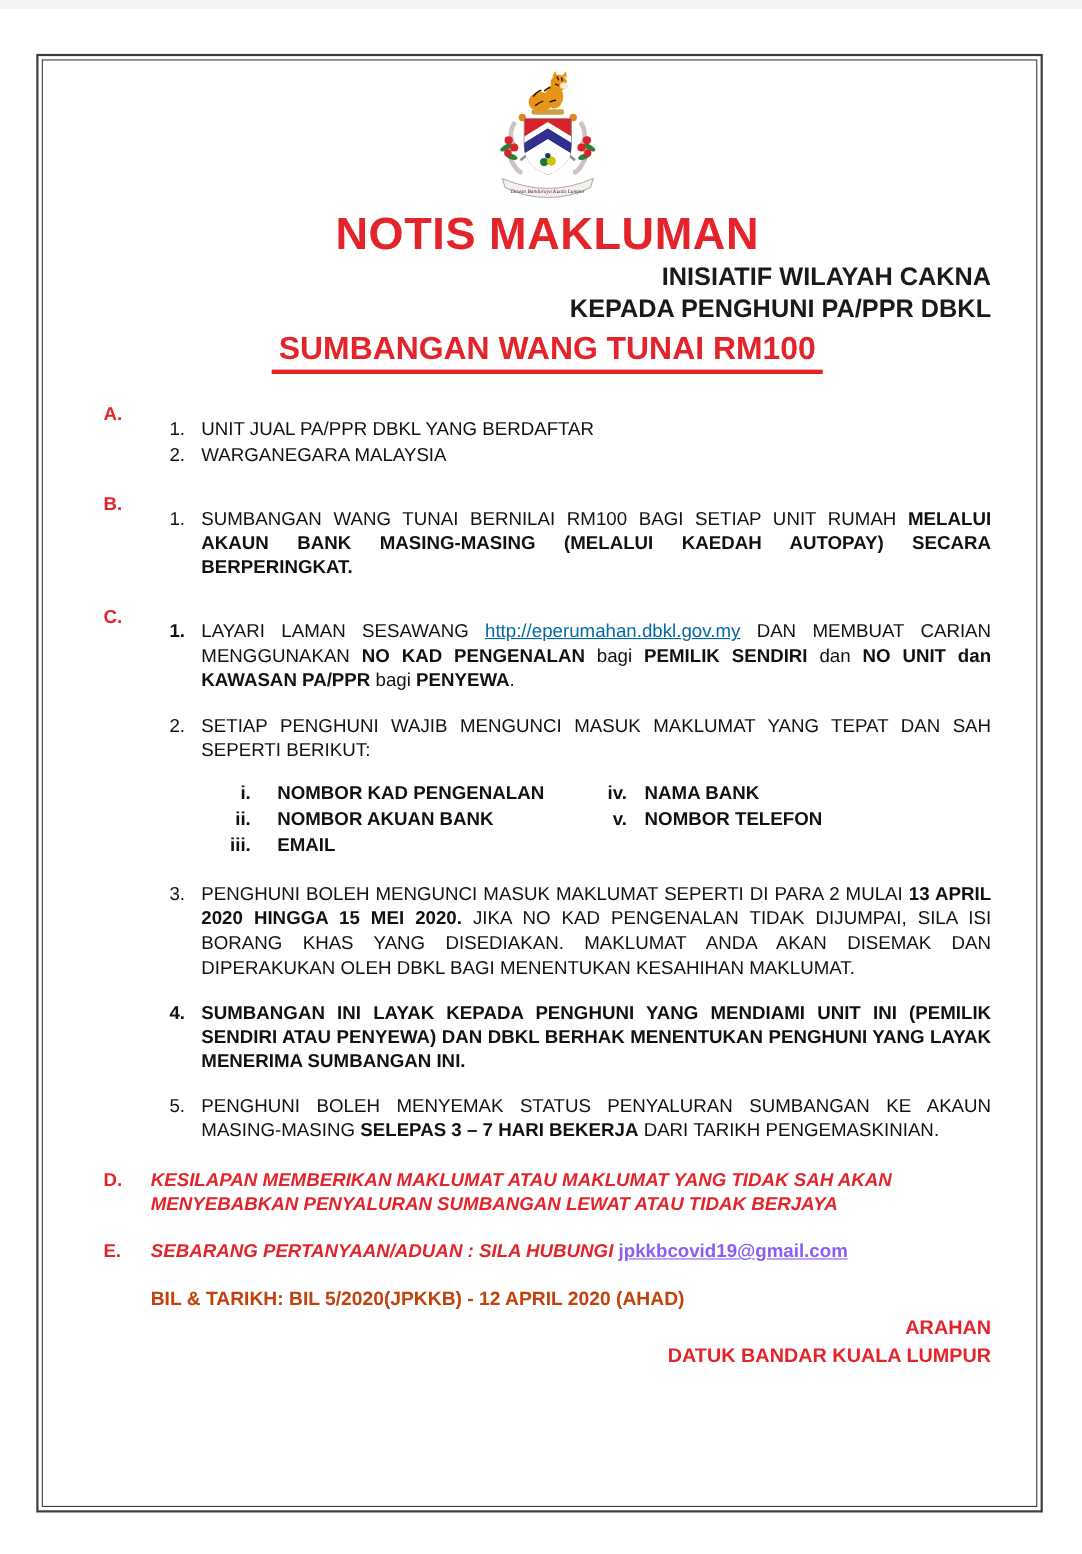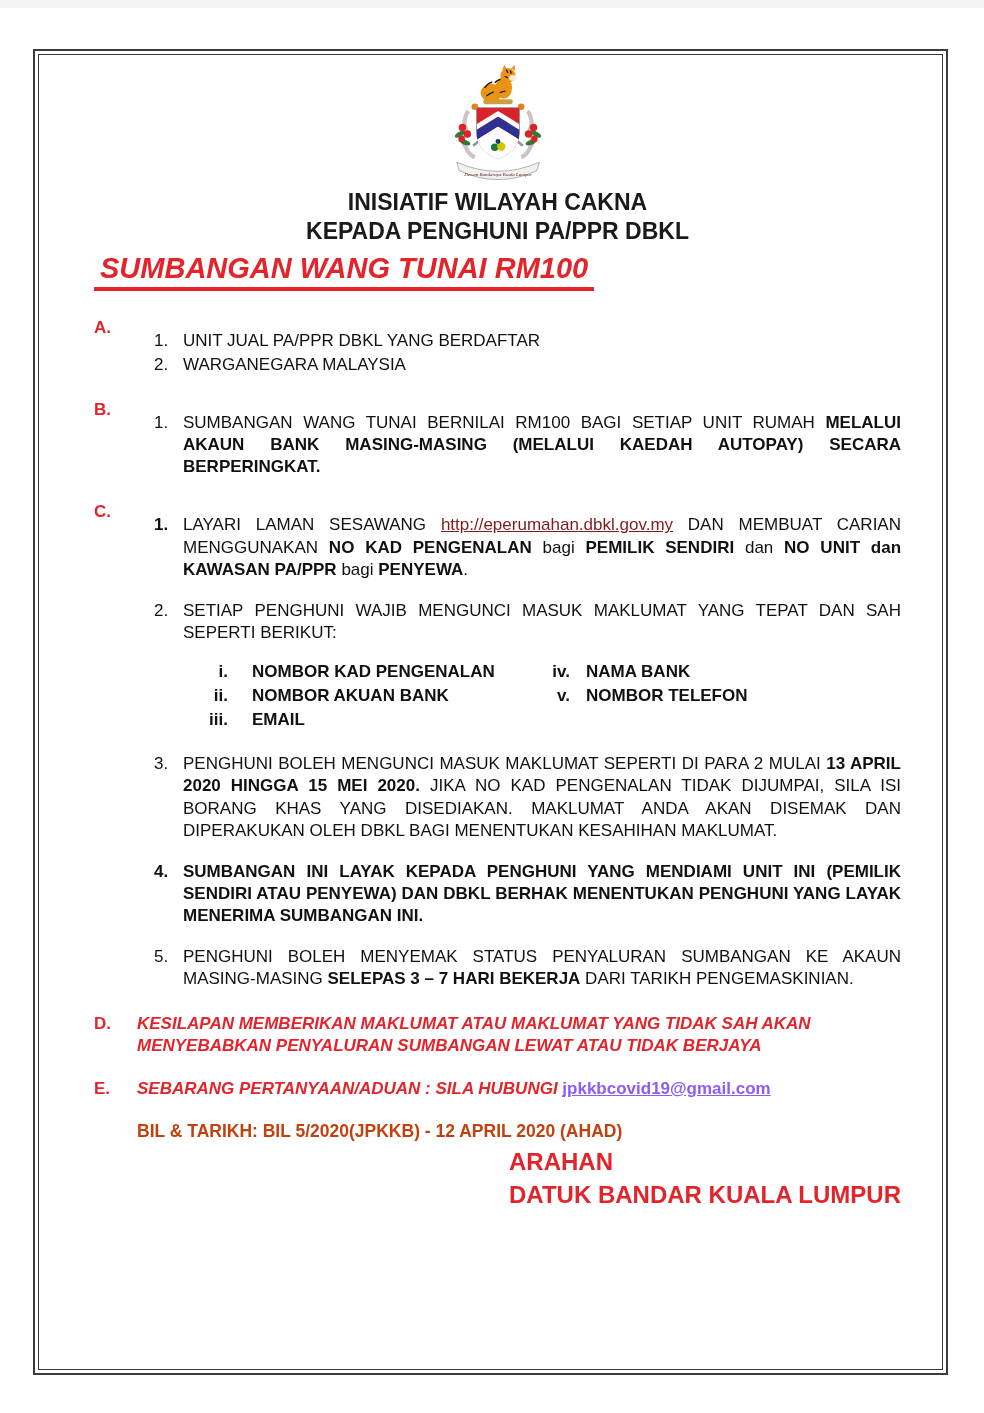--- a/index.html
+++ b/index.html
@@ -3,51 +3,51 @@
 <meta charset="utf-8">
 <style>
   html,body{margin:0;padding:0;background:#fff;}
   .screen{position:relative;width:984px;height:1413px;background:#fff;font-family:"Liberation Sans",sans-serif;color:#111;overflow:hidden;}
   .topstrip{position:absolute;top:0;left:0;width:100%;height:8px;background:#f4f4f5;}
   .frame{position:absolute;left:33px;top:49px;width:915px;height:1326px;border:2px solid #3c3c3c;outline:1px solid #3c3c3c;outline-offset:-6px;background:#fff;box-sizing:border-box;}
   .content{padding:4px 45px 0 59px;box-sizing:border-box;}
 
   .crest{display:block;margin:8px auto 2px;}
   .title{margin:0;text-align:center;color:#e3242b;font-size:41px;font-weight:700;letter-spacing:.5px;}
-  .subtitle{margin:2px 0 0;text-align:center;color:#1a1a1a;font-size:23px;font-weight:700;}
-  .subtitle3-wrap{text-align:left;margin:7px 0 0;font-style:italic;}
+  .subtitle{margin:2px 0 0;text-align:right;color:#1a1a1a;font-size:23px;font-weight:700;}
+  .subtitle3-wrap{text-align:center;margin:7px 0 0;}
   .subtitle3{display:inline-block;color:#e3242b;font-size:29px;font-weight:700;border-bottom:4px solid #e3242b;padding:0 6px 2px;}
 
   .sections{margin-top:26px;font-size:17px;line-height:1.3;}
   .section{display:flex;margin-bottom:21px;}
   .letter{width:43px;flex-shrink:0;font-weight:700;color:#e3242b;}
   .sec-body{flex:1;min-width:0;}
   .sec-heading{font-weight:700;color:#e3242b;}
   .sec-heading.italic{font-style:italic;}
 
   .olist{margin:13px 0 0 17px;}
   .oli{display:flex;margin-bottom:2px;}
   .oli.gap{margin-top:19px;}
   .onum{width:29px;flex-shrink:0;}
   .onum.b{font-weight:700;}
   .otext{flex:1;min-width:0;}
   .just{text-align:justify;}
   .b{font-weight:700;}
-  a.weblink{color:#7f1d1d;text-decoration:underline;}
+  a.weblink{color:#0369a1;text-decoration:underline;}
   a.maillink{color:#8b5cf6;font-weight:700;text-decoration:underline;font-style:normal;}
 
   .roman{display:grid;grid-template-columns:45px 310px 32px 1fr;margin:16px 0 2px;font-weight:700;line-height:1.42;}
   .rn{text-align:right;}
   .rl{padding-left:24px;}
   .rl2{padding-left:16px;}
 
   .footer{margin-top:4px;}
   .bil{margin-left:43px;font-weight:700;font-size:17.5px;color:#c2410c;}
   .arahan-wrap{text-align:right;margin-top:4px;}
-  .arahan{display:inline-block;text-align:left;color:#e3242b;font-weight:700;font-size:24px;line-height:1.35;}
+  .arahan{display:inline-block;text-align:right;color:#e3242b;font-weight:700;font-size:18px;line-height:1.35;}
 </style>
 </head>
 <body>
 
 <div class="screen">
   <div class="topstrip"></div>
   <div class="frame">
     <div class="content">
 
       <svg class="crest" width="128" height="124" viewBox="0 0 140 150">
@@ -100,20 +100,21 @@
           <polygon points="75,8 78,2 81,9" fill="#e89417"></polygon>
           <polygon points="86,7 90,2 91,9" fill="#e89417"></polygon>
           <ellipse cx="88" cy="18" rx="4.5" ry="3.5" fill="#f7ecd8"></ellipse>
           <path d="M54,30 q4,-6 9,-7 M56,40 q5,-4 9,-5 M66,24 q4,-4 7,-4 M72,36 q4,-2 7,-2 M80,8 l2,4 M85,9 l1,4 M78,16 l4,2" stroke="#231b0e" stroke-width="1.6" fill="none"></path>
         </g>
 
         <path d="M20,120 Q45,131 70,131 Q95,131 120,120 L117,130 Q95,141 70,141 Q45,141 23,130 Z" fill="#f3f1ee" stroke="#8d8d8d" stroke-width="0.8"></path>
         <text x="70" y="136.5" text-anchor="middle" font-size="6" font-style="italic" font-family="Liberation Serif, serif" fill="#5d2126">Dewan Bandaraya Kuala Lumpur</text>
       </svg>
 
+      <h1 class="title">NOTIS MAKLUMAN</h1>
       <div class="subtitle">INISIATIF WILAYAH CAKNA</div>
       <div class="subtitle">KEPADA PENGHUNI PA/PPR DBKL</div>
       <div class="subtitle3-wrap">
         <span class="subtitle3">SUMBANGAN WANG TUNAI RM100</span>
       </div>
 
       <div class="sections">
 
         <div class="section">
           <div class="letter">A.</div>

